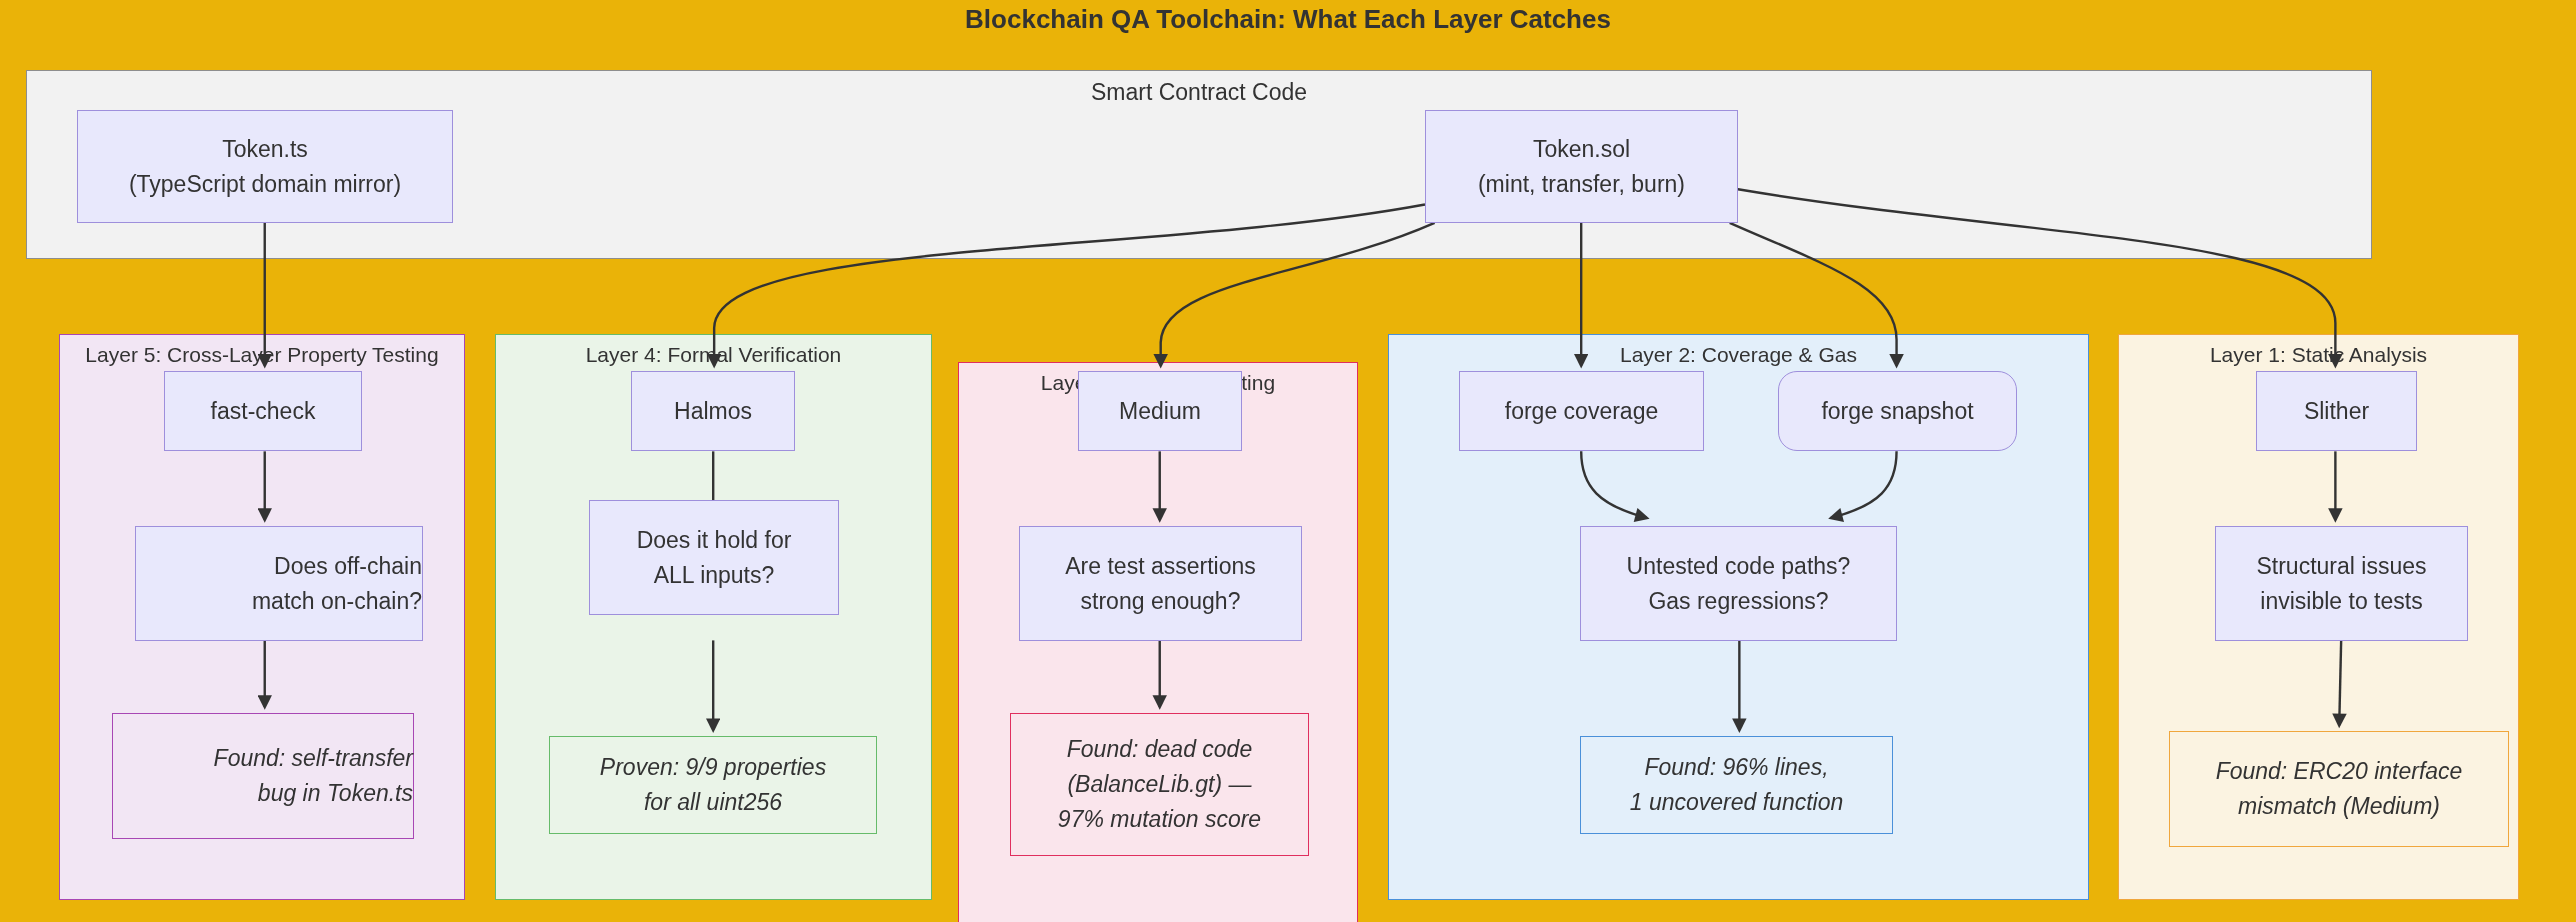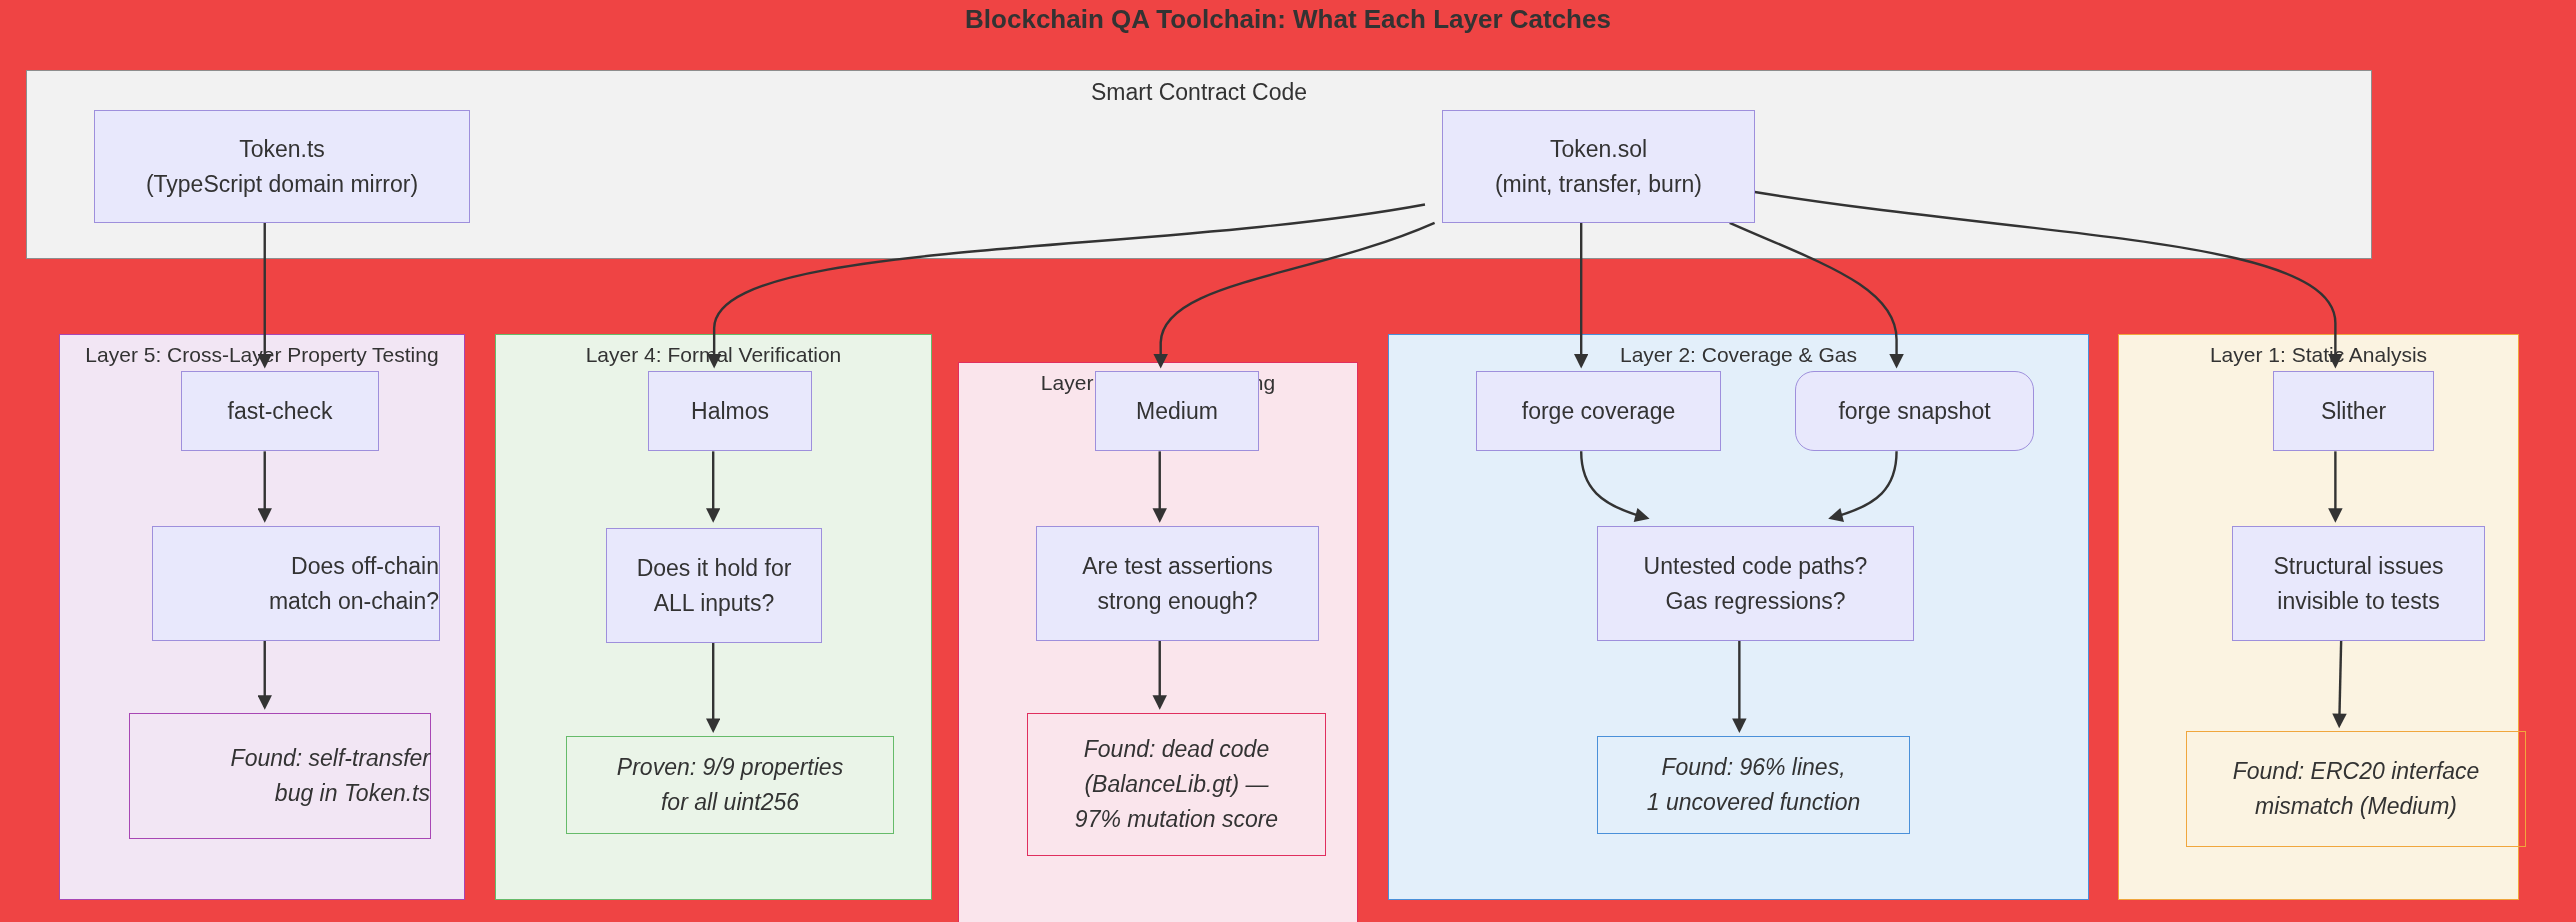--- a/index.html
+++ b/index.html
@@ -1,19 +1,19 @@
 <!DOCTYPE html>
 <html style="--edge: #333333; --text: #333333; --node_fill: #e8e8fc; --node_border: #9e8fdc; --outer_fill: #f2f2f2; --outer_border: #8e8e8e;"><head>
 <meta charset="utf-8">
 <style>
   html,body{margin:0;padding:0;background:#ffffff;}
   .canvas{
     position:relative;
     width:2576px;height:922px;
-    background:#ef4444;
+    background:#eab308;
     font-family:"Liberation Sans","DejaVu Sans",sans-serif;
     color:var(--text,#333);
     overflow:hidden;
   }
   .diagram-title{
     position:absolute;left:0;top:3.9px;width:2576px;
     text-align:center;font-size:26px;font-weight:600;color:var(--text);
   }
   .cluster{
     position:absolute;border:1.9px solid;box-sizing:border-box;
@@ -26,21 +26,20 @@
     text-align:center;font-size:21px;white-space:nowrap;color:var(--text);
   }
   .outer .cluster-title{font-size:23px;}
   .node{
     position:absolute;box-sizing:border-box;
     background:var(--node_fill);
     border:1.9px solid var(--node_border);
     display:flex;flex-direction:column;align-items:center;justify-content:center;
     font-size:23px;line-height:35px;text-align:center;color:var(--text);
     z-index:3;
-    margin-left:17px;
   }
   .node.result{
     background:transparent;font-style:italic;border-color:#888;
   }
   .edges{
     position:absolute;left:0;top:0;z-index:2;color:var(--edge);
   }
   .edges path.edge{
     fill:none;stroke:var(--edge);stroke-width:2.5px;
   }
@@ -106,21 +105,21 @@
     <div>Found: self-transfer</div>
     <div>bug in Token.ts</div>
   </div>
 
   <div class="cluster" style="left: 495px; top: 334px; width: 437px; height: 566px; z-index: 1; background-color: rgb(234, 244, 232); border-color: rgb(102, 187, 106);">
     <div class="cluster-title">Layer 4: Formal Verification</div>
   </div>
   <div class="node" style="left:631px;top:371px;width:164px;height:80px;">
     <div>Halmos</div>
   </div>
-  <div class="node" style="left:589px;top:528px;width:216px;height:115px;">
+  <div class="node" style="left:589px;top:500px;width:250px;height:115px;">
     <div>Does it hold for</div>
     <div>ALL inputs?</div>
   </div>
   <div class="node result" style="left: 549px; top: 736px; width: 328px; height: 98px; border-color: rgb(102, 187, 106);">
     <div>Proven: 9/9 properties</div>
     <div>for all uint256</div>
   </div>
 
   <div class="cluster" style="left: 958px; top: 334px; width: 400px; height: 566px; z-index: 1; background-color: rgb(250, 229, 236); border-color: rgb(224, 46, 94); margin-top: 28px;">
     <div class="cluster-title">Layer 3: Mutation Testing</div>

